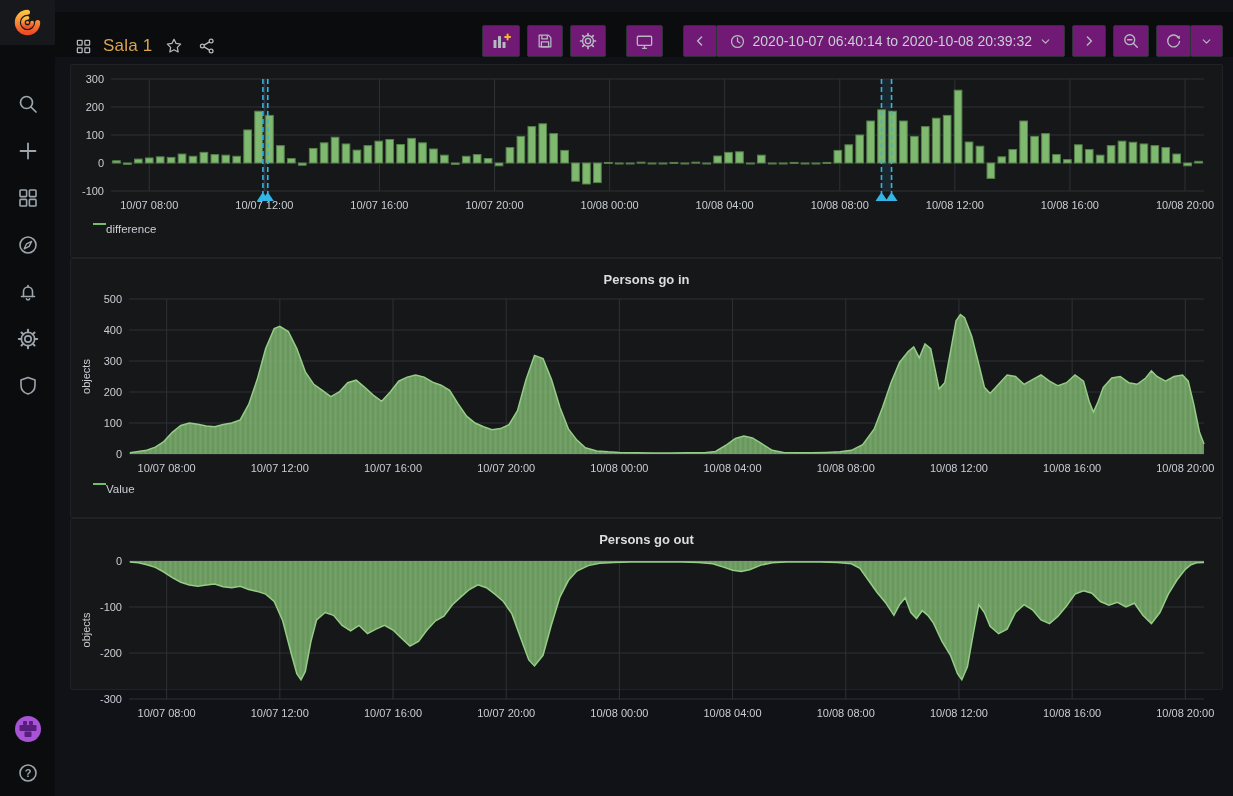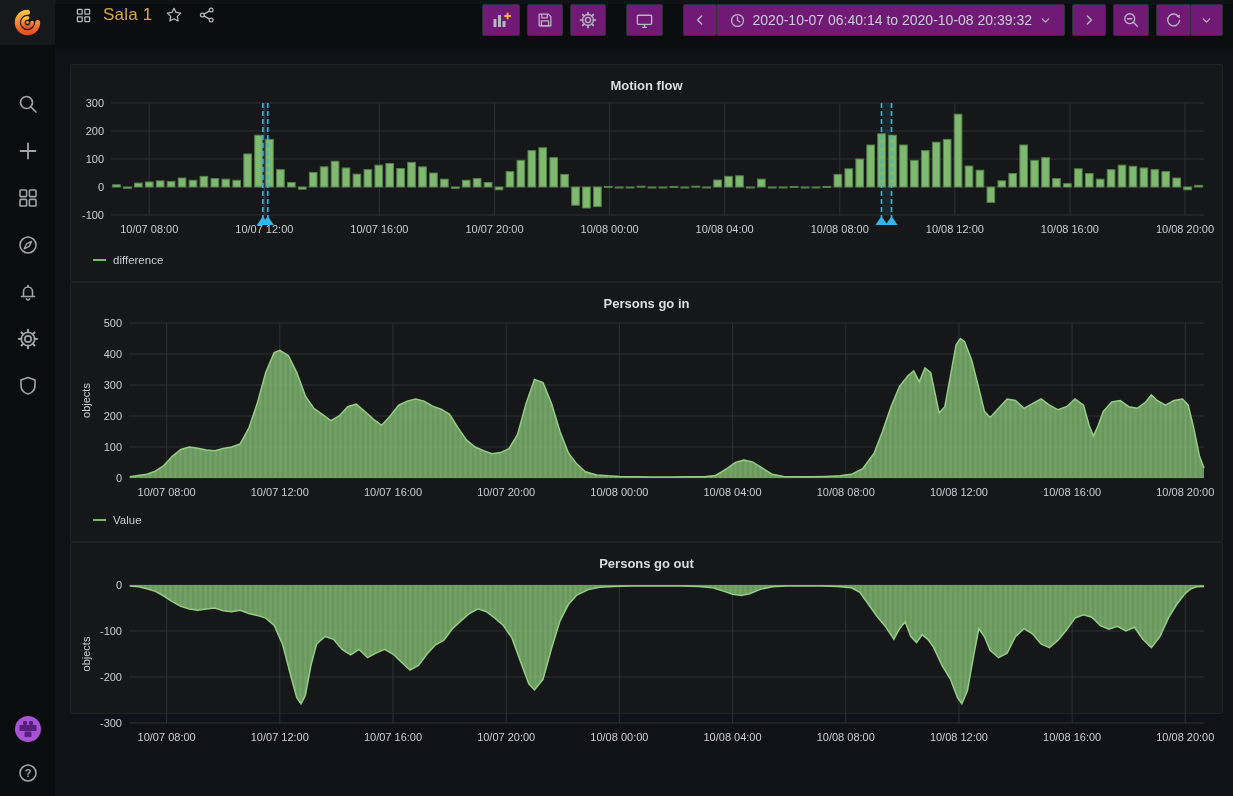--- a/index.html
+++ b/index.html
@@ -19,22 +19,22 @@
     background:#0b0c0e; z-index:5;
     display:flex; flex-direction:column; align-items:center;
   }
   .logo-cell { width:55px; height:45px; background:#17181c; display:flex; align-items:center; justify-content:center; cursor:pointer; }
   .side-icons { display:flex; flex-direction:column; align-items:center; gap:25px; margin-top:48px; color:#9da5ad; }
   .side-icons .sitem { width:22px; height:22px; cursor:pointer; color:#9da5ad; }
   .side-bottom { margin-top:auto; display:flex; flex-direction:column; align-items:center; gap:19px; padding-bottom:12px; color:#9da5ad; }
 
   
   .navbar {
-    position:absolute; left:55px; right:0; top:4px; height:45px;
-    background:#0b0c0e; display:flex; align-items:flex-start; padding:0 10px 0 20px;
+    position:absolute; left:55px; right:0; top:12px; height:45px;
+    background:#0b0c0e; display:flex; align-items:flex-end; padding:0 10px 0 20px;
   }
   .nav-left { display:flex; align-items:center; gap:11px; }
   .dash-title { color:#d9a54f; font-size:17px; font-weight:500; letter-spacing:.2px; }
   .icon-btn { background:none; border:none; cursor:pointer; padding:2px; display:inline-flex; color:#b4bac0; }
   .nav-right { margin-left:auto; display:flex; align-items:center; gap:7px; }
   .nav-btn {
     height:32px; min-width:33px; padding:0 8px;
     background:#701a75; border:1px solid #2c3235; border-radius:2px;
     display:inline-flex; align-items:center; justify-content:center; gap:7px;
     color:#b4bac0; cursor:pointer; font-family:inherit;
@@ -51,21 +51,21 @@
     padding:19px 10px 0 15px; overflow:hidden;
   }
   .panel {
     background:#161719; border:1px solid #202226; border-radius:2px;
     width:1153px; padding:8px; position:relative;
   }
   .panel + .panel { }
   .panel-header { height:24px; display:flex; align-items:center; justify-content:center; }
   .panel-title { font-size:13px; font-weight:600; color:#dcdde0; cursor:pointer; }
   .chart { width:1135px; position:relative; }
-  .legend { height:26px; display:flex; align-items:center; padding-left:14px; gap:7px; }
+  .legend { height:26px; display:flex; padding-left:14px; gap:0; }
   .legend-dash { width:13px; height:2px; background:#73bf69; display:inline-block; }
   .legend-label { font-size:11.5px; color:#c8ced4; cursor:pointer; }
 </style>
 </head>
 <body>
 
 <svg width="0" height="0" style="position:absolute">
   <defs>
     <linearGradient id="lgrad" x1="0" y1="0" x2="0" y2="1">
       <stop offset="0" stop-color="#fcc043"></stop>
@@ -351,23 +351,20 @@
             <use href="#i-chevd"></use>
           </svg>
         </button>
     </div>
   </div>
 </header>
 
 <main class="dashboard">
 
   <section class="panel">
-    <div class="panel-header">
-      <span class="panel-title">Motion flow</span>
-    </div>
     <div class="chart" style="height: 150px;">
         <svg width="1135" height="150" style="font-family: &quot;Liberation Sans&quot;, sans-serif;">
           <line x1="70.26506975519874" x2="70.26506975519874" y1="6" y2="118" stroke="#2e3136" stroke-width="1"></line>
           <line x1="185.34798631218743" x2="185.34798631218743" y1="6" y2="118" stroke="#2e3136" stroke-width="1"></line>
           <line x1="300.4309028691761" x2="300.4309028691761" y1="6" y2="118" stroke="#2e3136" stroke-width="1"></line>
           <line x1="415.51381942616484" x2="415.51381942616484" y1="6" y2="118" stroke="#2e3136" stroke-width="1"></line>
           <line x1="530.5967359831535" x2="530.5967359831535" y1="6" y2="118" stroke="#2e3136" stroke-width="1"></line>
           <line x1="645.6796525401422" x2="645.6796525401422" y1="6" y2="118" stroke="#2e3136" stroke-width="1"></line>
           <line x1="760.7625690971308" x2="760.7625690971308" y1="6" y2="118" stroke="#2e3136" stroke-width="1"></line>
           <line x1="875.8454856541196" x2="875.8454856541196" y1="6" y2="118" stroke="#2e3136" stroke-width="1"></line>

